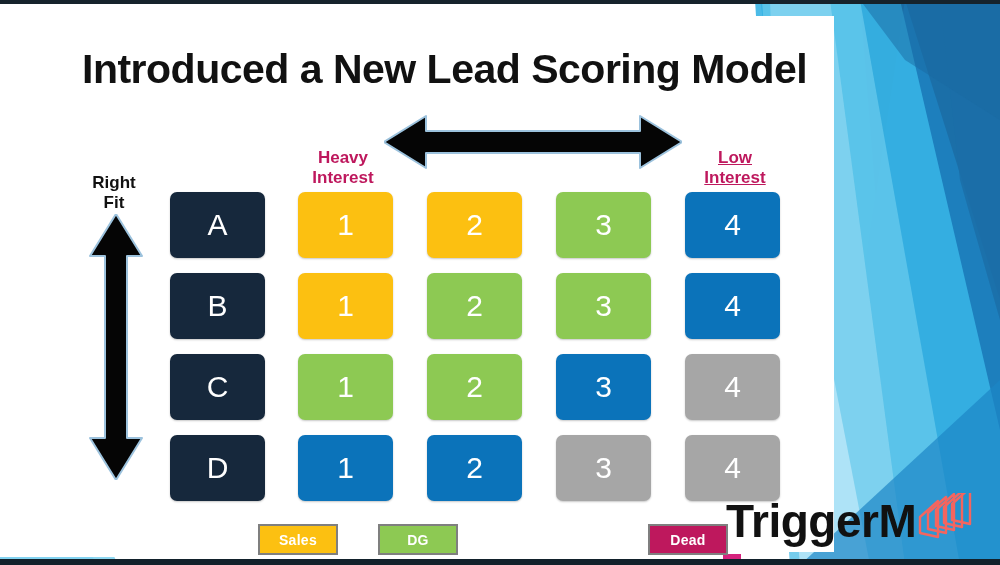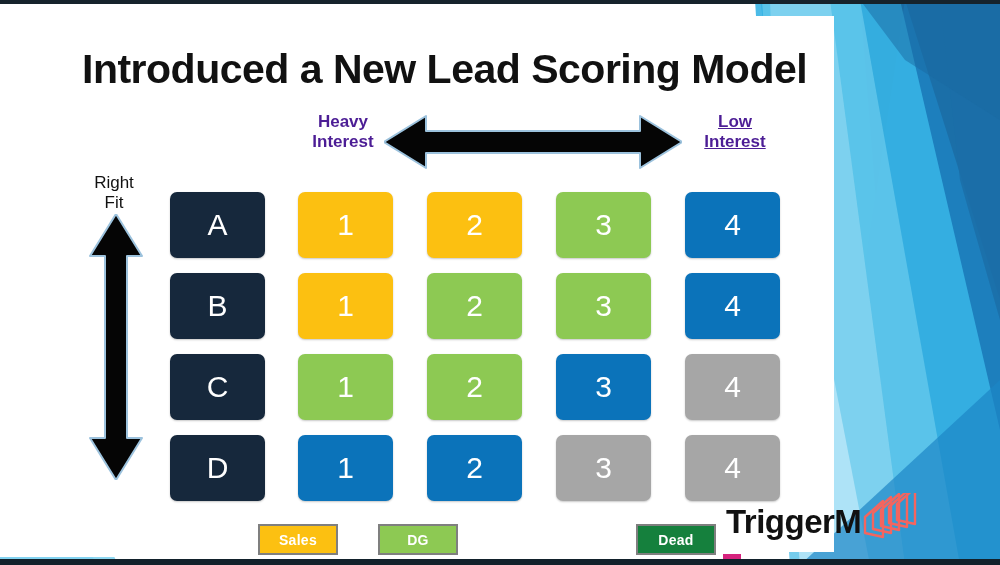--- a/index.html
+++ b/index.html
@@ -75,40 +75,41 @@
     margin-left: 24px;
   }
 
   
   .axis-top-left-label,
   .axis-top-right-label {
     position: absolute;
     font-size: 17px;
     font-weight: bold;
     line-height: 1.18;
-    color: #4c1d95;
+    color: #be185d;
     text-align: center;
+    margin-top: 36px;
   }
   .axis-top-left-label { left: 298px; top: 112px; width: 90px; }
   .axis-top-right-label { left: 687px; top: 112px; width: 96px; text-decoration: underline; }
 
   .h-arrow-wrap {
     position: absolute;
     left: 384px;
     top: 114px;
     width: 298px;
     height: 56px;
   }
 
   
   .axis-left-top-label,
   .axis-left-bottom-label {
     position: absolute;
     font-size: 17px;
-    font-weight: normal;
+    font-weight: bold;
     line-height: 1.18;
     color: #111111;
     text-align: center;
   }
   .axis-left-top-label { left: 68px; top: 173px; width: 92px; }
   .axis-left-bottom-label { left: 60px; top: 478px; width: 116px; }
 
   .v-arrow-wrap {
     position: absolute;
     left: 88px;
@@ -177,21 +178,21 @@
   
   .logo {
     position: absolute;
     left: 726px;
     top: 494px;
     height: 54px;
     display: flex;
     align-items: center;
   }
   .logo-text {
-    font-size: 33px;
+    font-size: 46px;
     font-weight: bold;
     color: #111111;
     letter-spacing: -0.5px;
     line-height: 1;
   }
   .logo-mark {
     margin-left: 2px;
     width: 74px;
     height: 56px;
   }
@@ -288,21 +289,21 @@
       <div class="cell" style="left:128px;background:#0b73ba">1</div>
       <div class="cell" style="left:257px;background:#0b73ba">2</div>
       <div class="cell" style="left:386px;background:#a6a6a6">3</div>
       <div class="cell" style="left:515px;background:#a6a6a6">4</div>
     </div>
   </div>
 
   <div class="legend">
     <div class="legend-item" style="left:0px;background:#fcc011">Sales</div>
     <div class="legend-item" style="left:120px;background:#8dc953">DG</div>
-    <div class="legend-item" style="left:378px;background:#15803d">Dead</div>
+    <div class="legend-item" style="left:390px;background:#be185d">Dead</div>
   </div>
 
   <div class="logo">
     <div class="logo-text">TriggerM</div>
     <svg class="logo-mark" viewBox="0 0 74 56">
       <g fill="none" stroke="#f4655f" stroke-width="2.4" stroke-linejoin="round">
         <path d="M2,24 L20,8 L20,44 L2,40 Z"></path>
         <path d="M10,20 L28,4 L28,40 L10,36 Z"></path>
         <path d="M18,17 L36,1 L36,37 L18,33 Z"></path>
         <path d="M26,14 L44,-2 L44,34 L26,30 Z"></path>

